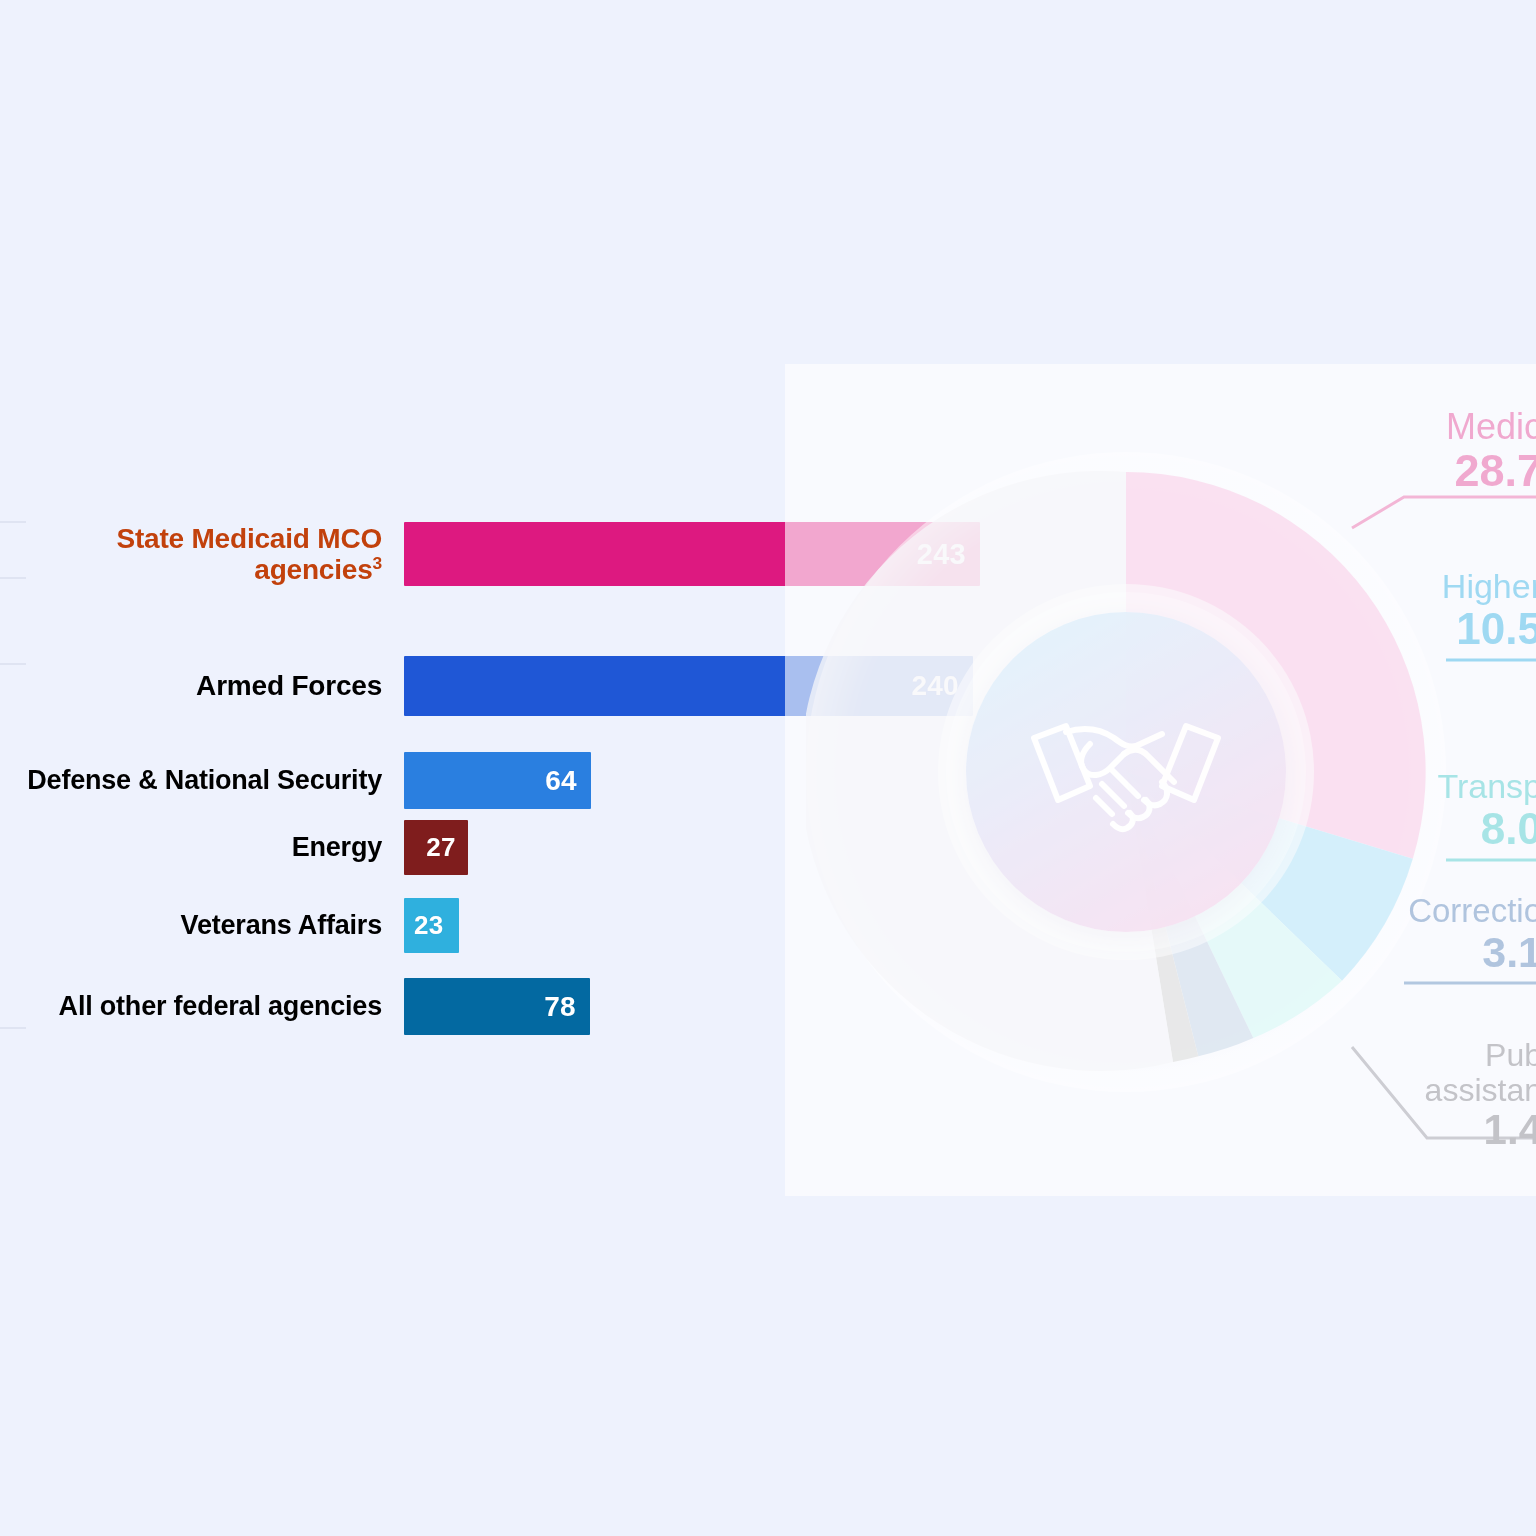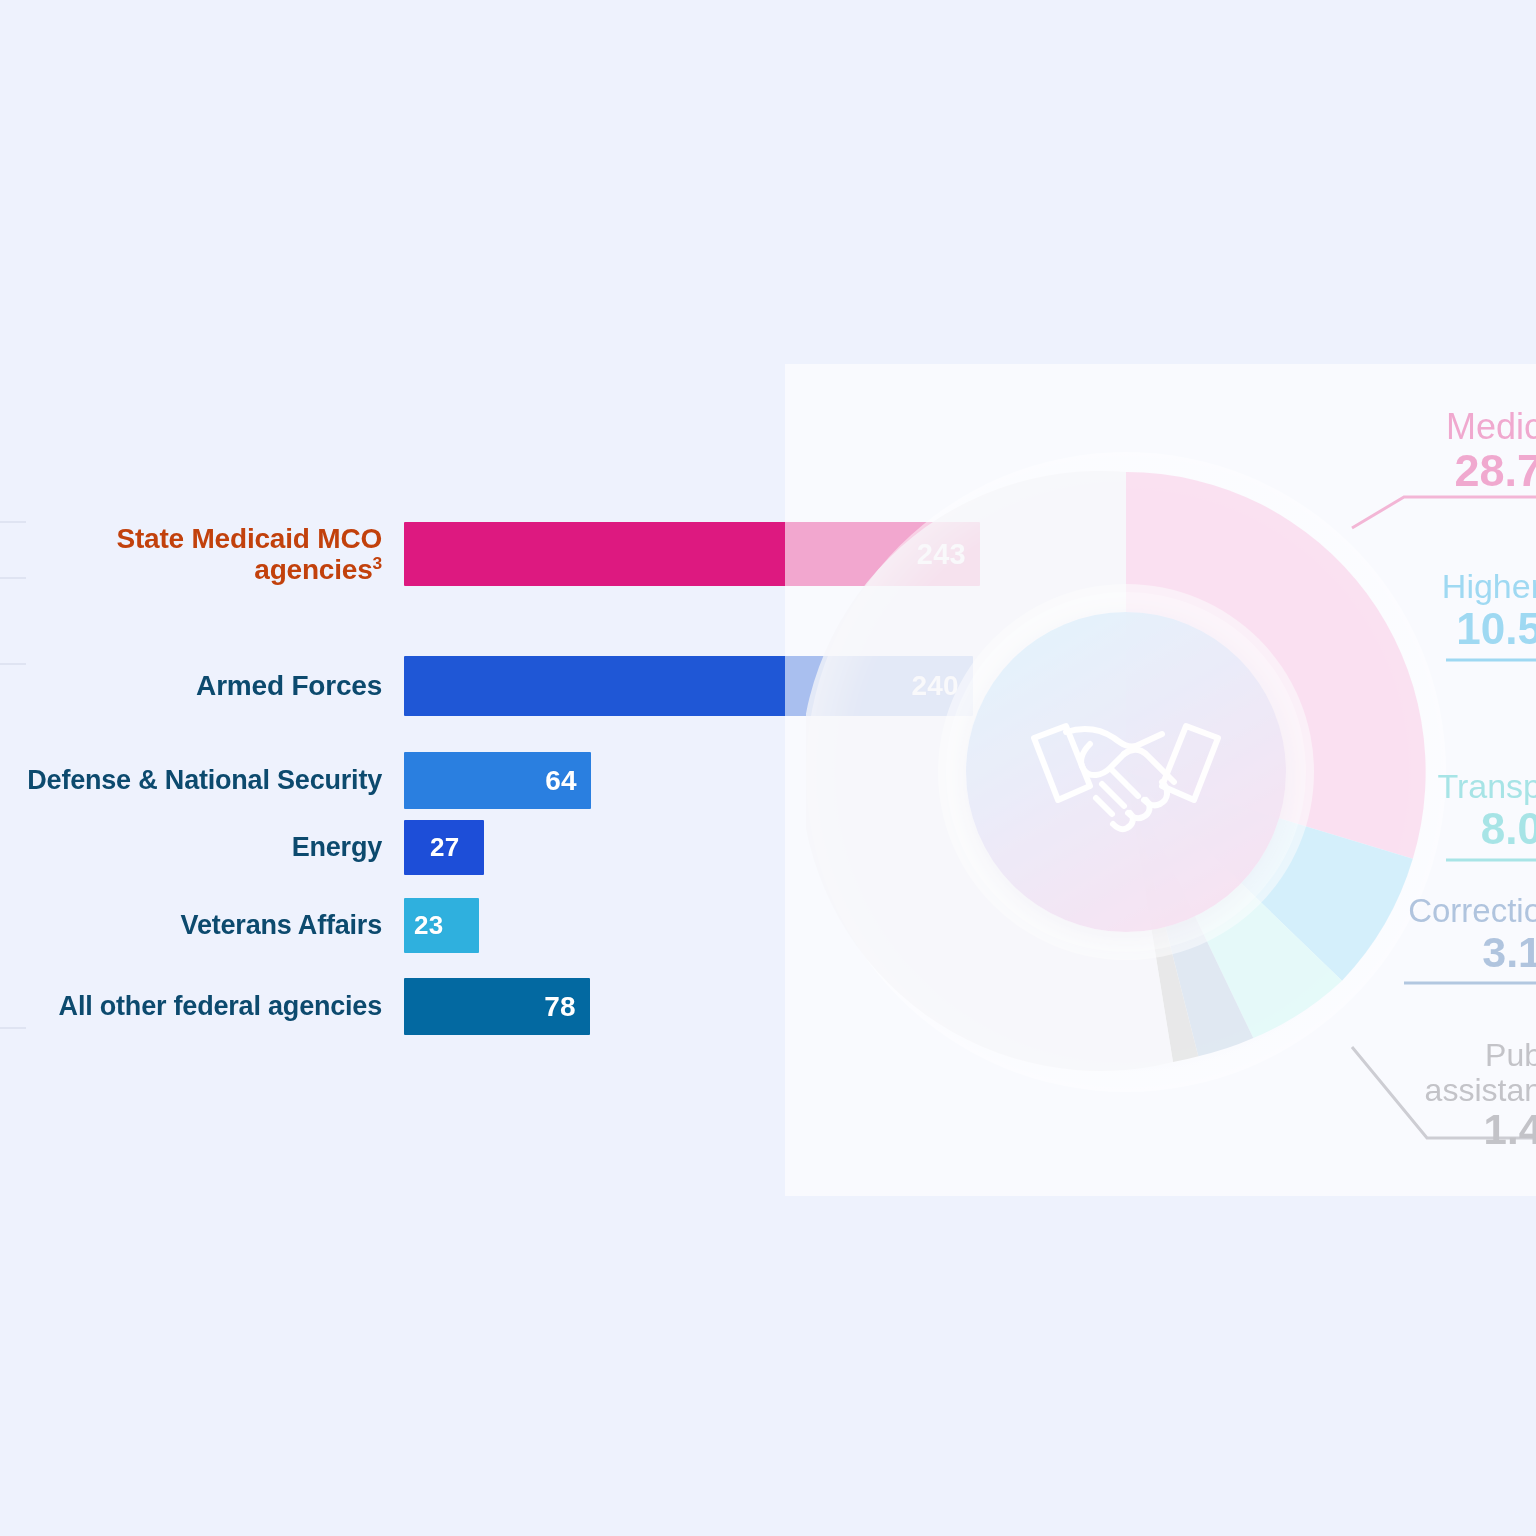--- a/index.html
+++ b/index.html
@@ -47,21 +47,21 @@
     align-items: center;
   }
   .bar-label {
     width: 404px;
     text-align: right;
     padding-right: 22px;
     box-sizing: border-box;
     font-weight: bold;
     line-height: 1.12;
     letter-spacing: -0.2px;
-    color: #0c4a6e;
+    color: #000000;
   }
   .bar-label.pink { color: #c2410c; text-align: right; }
   .bar-label sup {
     font-size: 0.62em;
     vertical-align: super;
     line-height: 0;
   }
   .bar-track {
     position: relative;
     height: 100%;
@@ -199,32 +199,32 @@
           <span class="bar-value" style="font-size:28px;">64</span>
         </div>
       </div>
     </div>
 
     <div class="bar-row" style="top:320px; height:55px;">
       <div class="bar-label" style="font-size:27px;">
         <span>Energy</span>
       </div>
       <div class="bar-track">
-        <div class="bar-rect" style="width:64px; background:#1d4ed8; justify-content:flex-start;padding-left:16px;">
+        <div class="bar-rect" style="width:64px; background:#7f1d1d; justify-content:center;">
           <span class="bar-value" style="font-size:26px; padding-right:0; padding-left:10px;">27</span>
         </div>
       </div>
     </div>
 
     <div class="bar-row" style="top:398px; height:55px;">
       <div class="bar-label" style="font-size:27px;">
         <span>Veterans Affairs</span>
       </div>
       <div class="bar-track">
-        <div class="bar-rect" style="width:75px; background:#2fb0de; justify-content:flex-start;">
+        <div class="bar-rect" style="width:55px; background:#2fb0de; justify-content:flex-start;">
           <span class="bar-value" style="font-size:26px; padding-right:0; padding-left:10px;">23</span>
         </div>
       </div>
     </div>
 
     <div class="bar-row" style="top:478px; height:57px;">
       <div class="bar-label" style="font-size:27px;padding-left:21px;">
         <span>All other federal agencies</span>
       </div>
       <div class="bar-track">

